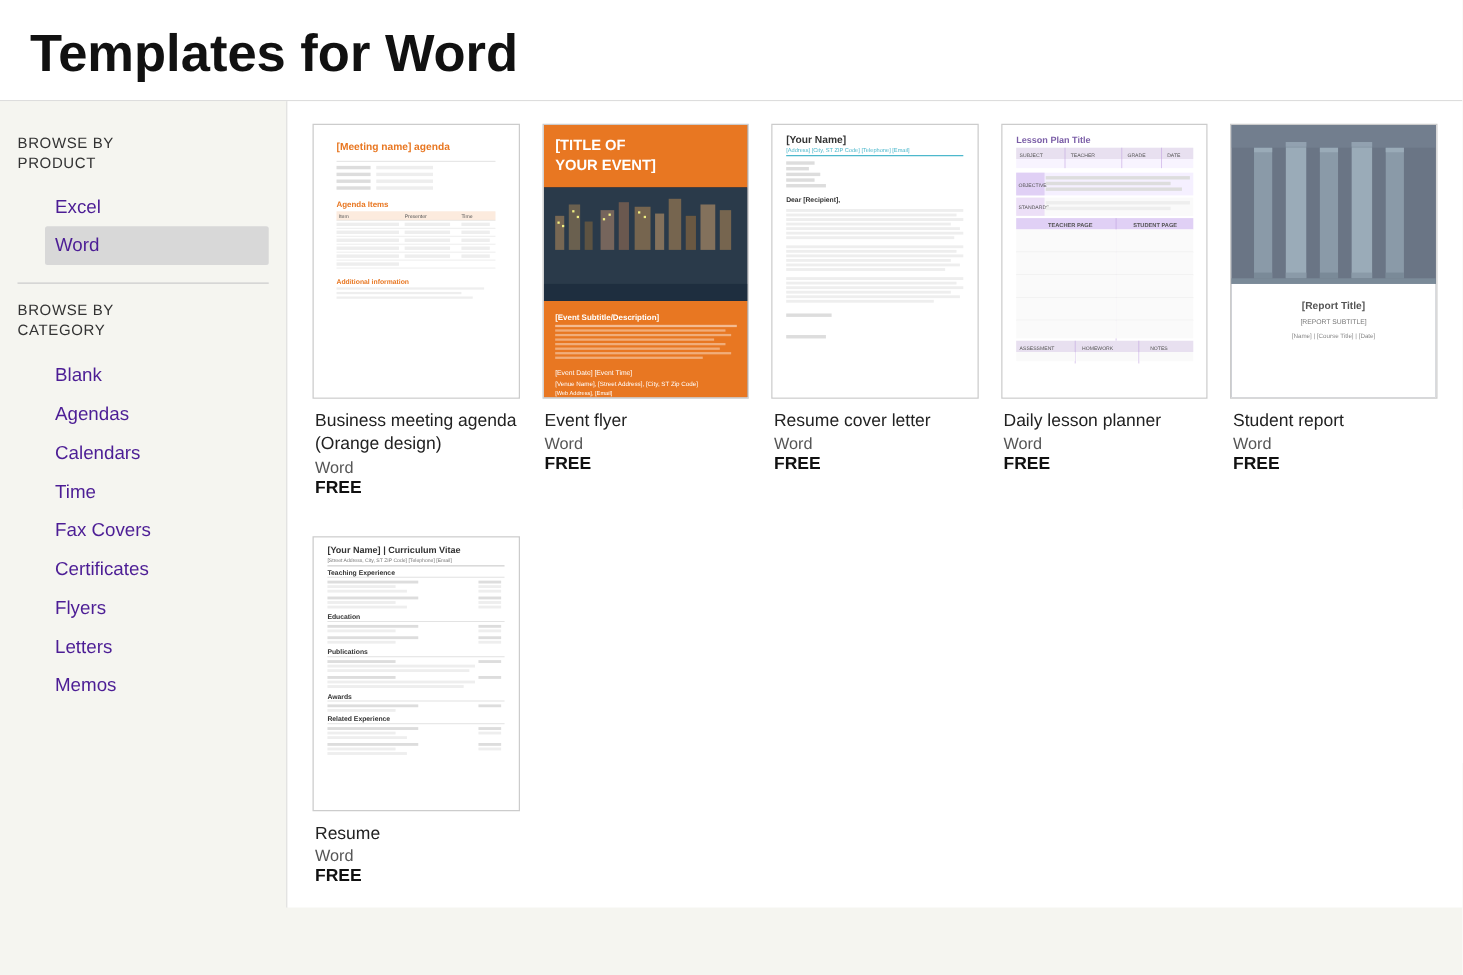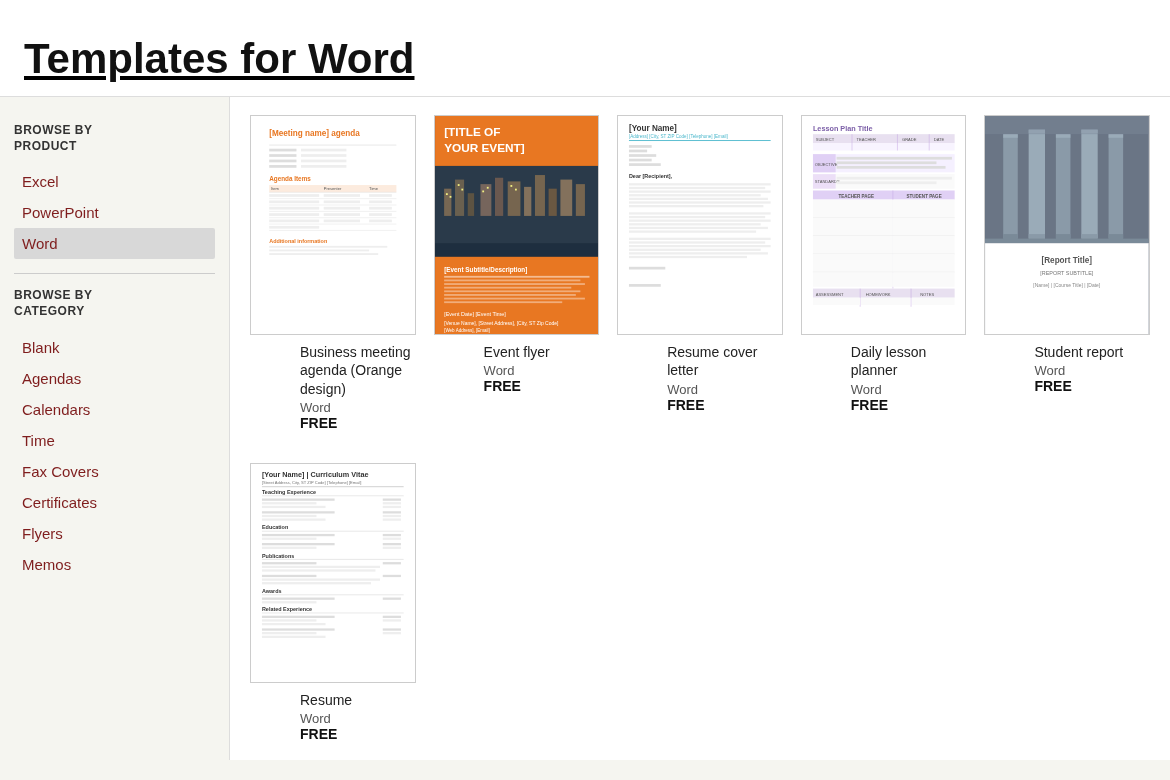--- a/index.html
+++ b/index.html
@@ -6,23 +6,22 @@
     body {
       font-family: 'Segoe UI', Arial, sans-serif;
       background: #f5f5f0;
       width: 1170px;
       min-height: 780px;
       overflow-x: hidden;
     }
 
     .page-header {
       background: white;
-      padding: 36px 24px 14px 24px;
+      padding: 20px 24px 14px 24px;
       border-bottom: 1px solid #ddd;
-      text-decoration: underline;
     }
 
     .page-title {
       font-size: 42px;
       font-weight: 900;
       color: #111;
       line-height: 1.1;
     }
 
     .main-layout {
@@ -34,37 +33,38 @@
     .sidebar {
       width: 230px;
       min-width: 230px;
       background: #f5f5f0;
       padding: 18px 14px;
       border-right: 1px solid #ddd;
     }
 
     .sidebar-section-title {
       font-size: 12px;
-      font-weight: 700;
+      font-weight: 400;
       color: #333;
       text-transform: uppercase;
       letter-spacing: 0.5px;
       margin-bottom: 12px;
       margin-top: 8px;
       line-height: 1.3;
     }
 
     .sidebar-nav-item {
       display: block;
       padding: 7px 8px;
       font-size: 15px;
-      color: #7f1d1d;
+      color: #4c1d95;
       cursor: pointer;
       border-radius: 2px;
       text-decoration: none;
+      margin-left: 22px;
     }
 
     .sidebar-nav-item.active {
       background: #d8d8d8;
       font-weight: 500;
     }
 
     .sidebar-divider {
       border: none;
       border-top: 1px solid #ccc;
@@ -102,21 +102,20 @@
       position: relative;
     }
 
     .template-thumbnail svg {
       width: 100%;
       height: 100%;
     }
 
     .template-info {
       padding: 8px 2px 0 2px;
-      margin-left: 48px;
     }
 
     .template-name {
       font-size: 14px;
       color: #222;
       line-height: 1.3;
       margin-bottom: 2px;
     }
 
     .template-product {
@@ -139,36 +138,36 @@
 </div>
 
 <div class="main-layout">
 
   <nav class="sidebar">
     <div class="sidebar-section-title">
       BROWSE BY<br>PRODUCT
     </div>
 
     <a class="sidebar-nav-item">Excel</a>
-    <a class="sidebar-nav-item">PowerPoint</a>
     <a class="sidebar-nav-item active">Word</a>
 
     <hr class="sidebar-divider">
 
     <div class="sidebar-section-title">
       BROWSE BY<br>CATEGORY
     </div>
 
     <a class="sidebar-nav-item">Blank</a>
     <a class="sidebar-nav-item">Agendas</a>
     <a class="sidebar-nav-item">Calendars</a>
     <a class="sidebar-nav-item">Time</a>
     <a class="sidebar-nav-item">Fax Covers</a>
     <a class="sidebar-nav-item">Certificates</a>
     <a class="sidebar-nav-item">Flyers</a>
+    <a class="sidebar-nav-item">Letters</a>
     <a class="sidebar-nav-item">Memos</a>
   </nav>
 
   <main class="content-area">
     <div class="templates-grid">
 
       <div class="template-card">
         <div class="template-thumbnail">
           <svg viewBox="0 0 180 240" xmlns="http://www.w3.org/2000/svg">
             <rect width="180" height="240" fill="white"></rect>

